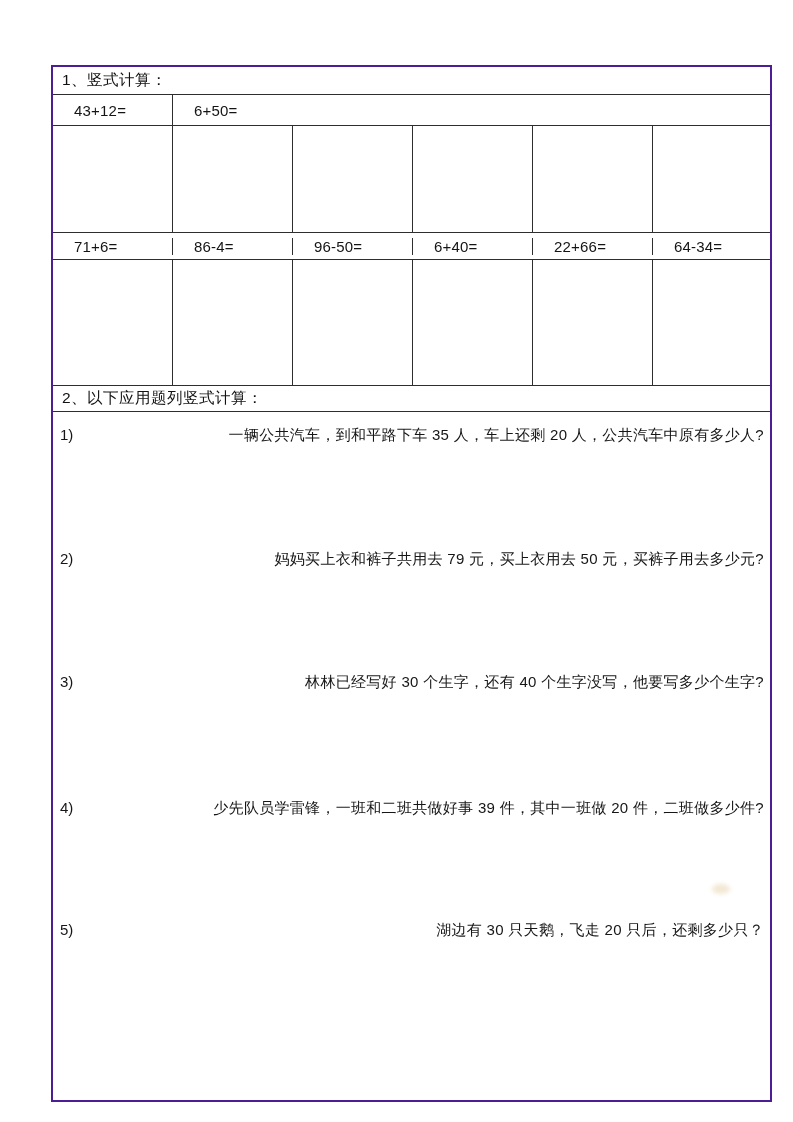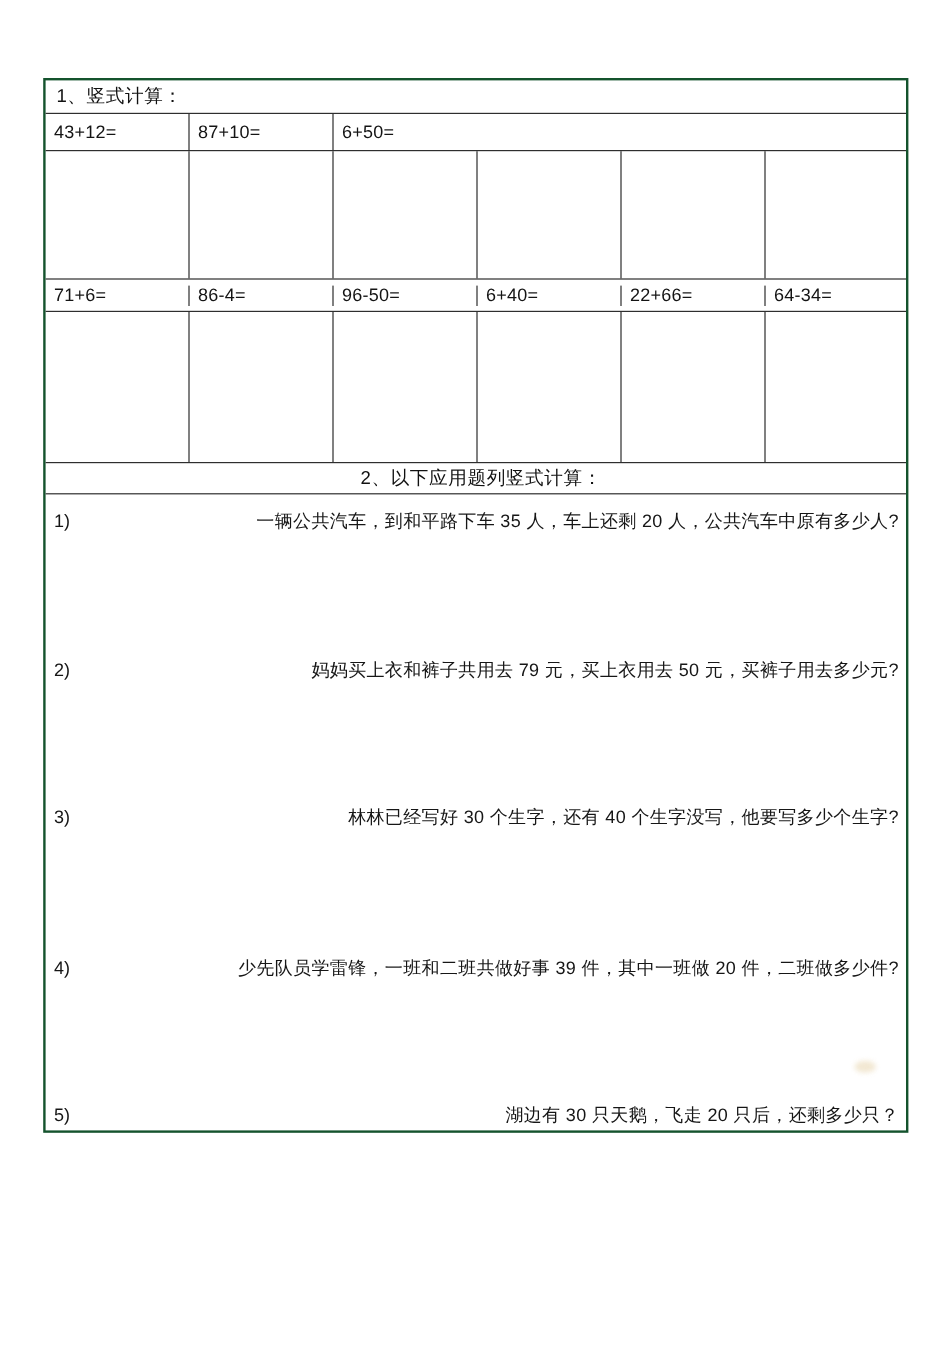--- a/index.html
+++ b/index.html
@@ -8,25 +8,25 @@
     position: relative;
     width: 793px;
     height: 1122px;
     background: #ffffff;
     font-family: "Liberation Sans", "DejaVu Sans", sans-serif;
     color: #1a1a1a;
     overflow: hidden;
   }
   .sheet {
     position: absolute;
-    left: 36px;
+    left: 51px;
     top: 65px;
     width: 721px;
-    height: 879px;
-    border: 2px solid #14532d;
+    height: 1037px;
+    border: 2px solid #4c1d95;
     background: #ffffff;
     display: flex;
     flex-direction: column;
   }
   .row {
     display: flex;
     border-bottom: 1px solid #2e2e2e;
     flex: 0 0 auto;
   }
   .row:last-child { border-bottom: none; }
@@ -35,29 +35,29 @@
     padding-left: 9px;
     font-size: 15.5px;
     letter-spacing: 0.5px;
     color: #111111;
   }
   .h-header1 { height: 28px; }
   .h-prob1   { height: 31px; }
   .h-work1   { height: 107px; }
   .h-prob2   { height: 27px; align-items: center; }
   .h-work2   { height: 126px; }
-  .h-header2 { height: 26px; justify-content: center; }
+  .h-header2 { height: 26px; }
   .h-wordarea { flex: 1 1 auto; }
   .cell {
     flex: 0 0 120px;
     width: 120px;
     border-right: 1px solid #2e2e2e;
     display: flex;
     align-items: center;
-    padding-left: 7px;
+    padding-left: 21px;
     font-size: 15px;
     letter-spacing: 0.2px;
     color: #141414;
     overflow: hidden;
   }
   .cell:last-child { border-right: none; flex: 1 1 auto; }
   .work .cell { padding: 0; }
   .word-area {
     position: relative;
     width: 100%;
@@ -103,23 +103,20 @@
 
 <div class="sheet">
 
   <div class="row section-header h-header1">
     <span>1、竖式计算：</span>
   </div>
 
   <div class="row h-prob1">
     <div class="cell">
         <span>43+12=</span>
-      </div>
-    <div class="cell">
-        <span>87+10=</span>
       </div>
     <div class="cell">
         <span>6+50=</span>
       </div>
   </div>
 
   <div class="row work h-work1">
     <div class="cell"></div>
     <div class="cell"></div>
     <div class="cell"></div>

